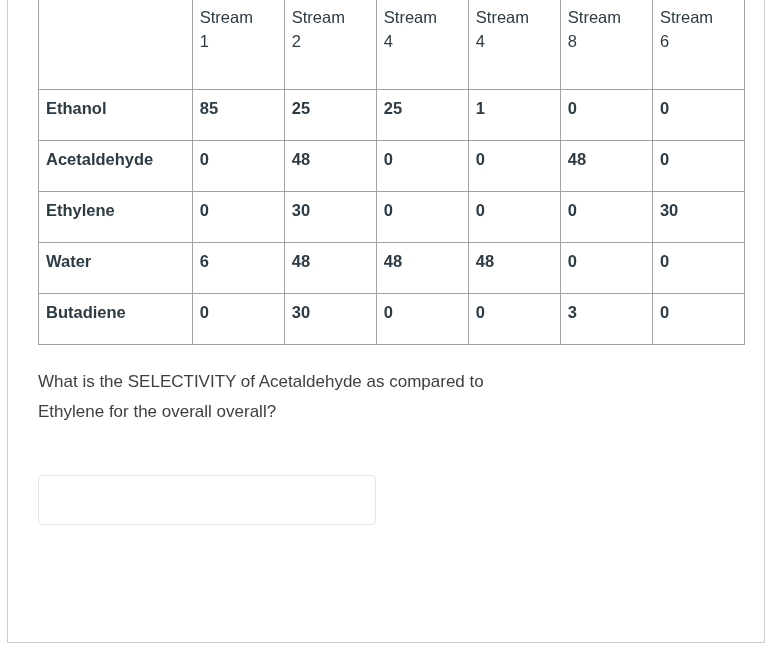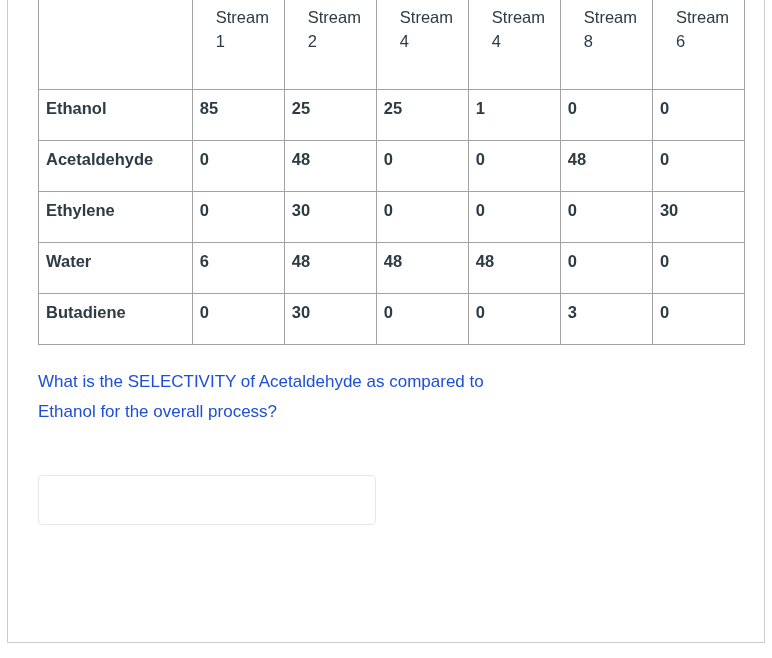--- a/index.html
+++ b/index.html
@@ -59,35 +59,34 @@
   table.stream-table col.c-label { width: 152px; }
   table.stream-table col.c-stream { width: 91px; }
 
   
   table.stream-table thead td {
     height: 78px;
   }
   table.stream-table thead td .hdr-text {
     display: block;
     width: 60px;
-    margin-left: 16px;
   }
   table.stream-table tbody td {
     height: 38px;
     font-weight: bold;
   }
 
   
   .question-text {
     margin: 0;
     padding: 0;
     width: 630px;
     font-size: 17px;
     line-height: 30px;
-    color: #1d4ed8;
+    color: #404040;
     font-family: "Liberation Sans", sans-serif;
   }
   .qt-spacer {
     height: 22px;
   }
 
   
   .answer-wrap {
     padding-top: 48px;
   }
@@ -195,21 +194,21 @@
           <td>3</td>
           <td>0</td>
         </tr>
       </tbody>
     </table>
 
     <div class="qt-spacer"></div>
 
     <p class="question-text">
       <span>What is the SELECTIVITY of Acetaldehyde as compared to</span><br>
-      <span>Ethanol for the overall process?</span>
+      <span>Ethylene for the overall overall?</span>
     </p>
 
     <div class="answer-wrap">
       <input class="answer-input" type="text" placeholder="" style="">
     </div>
 
   </div>
 </div>
 
 </body></html>

